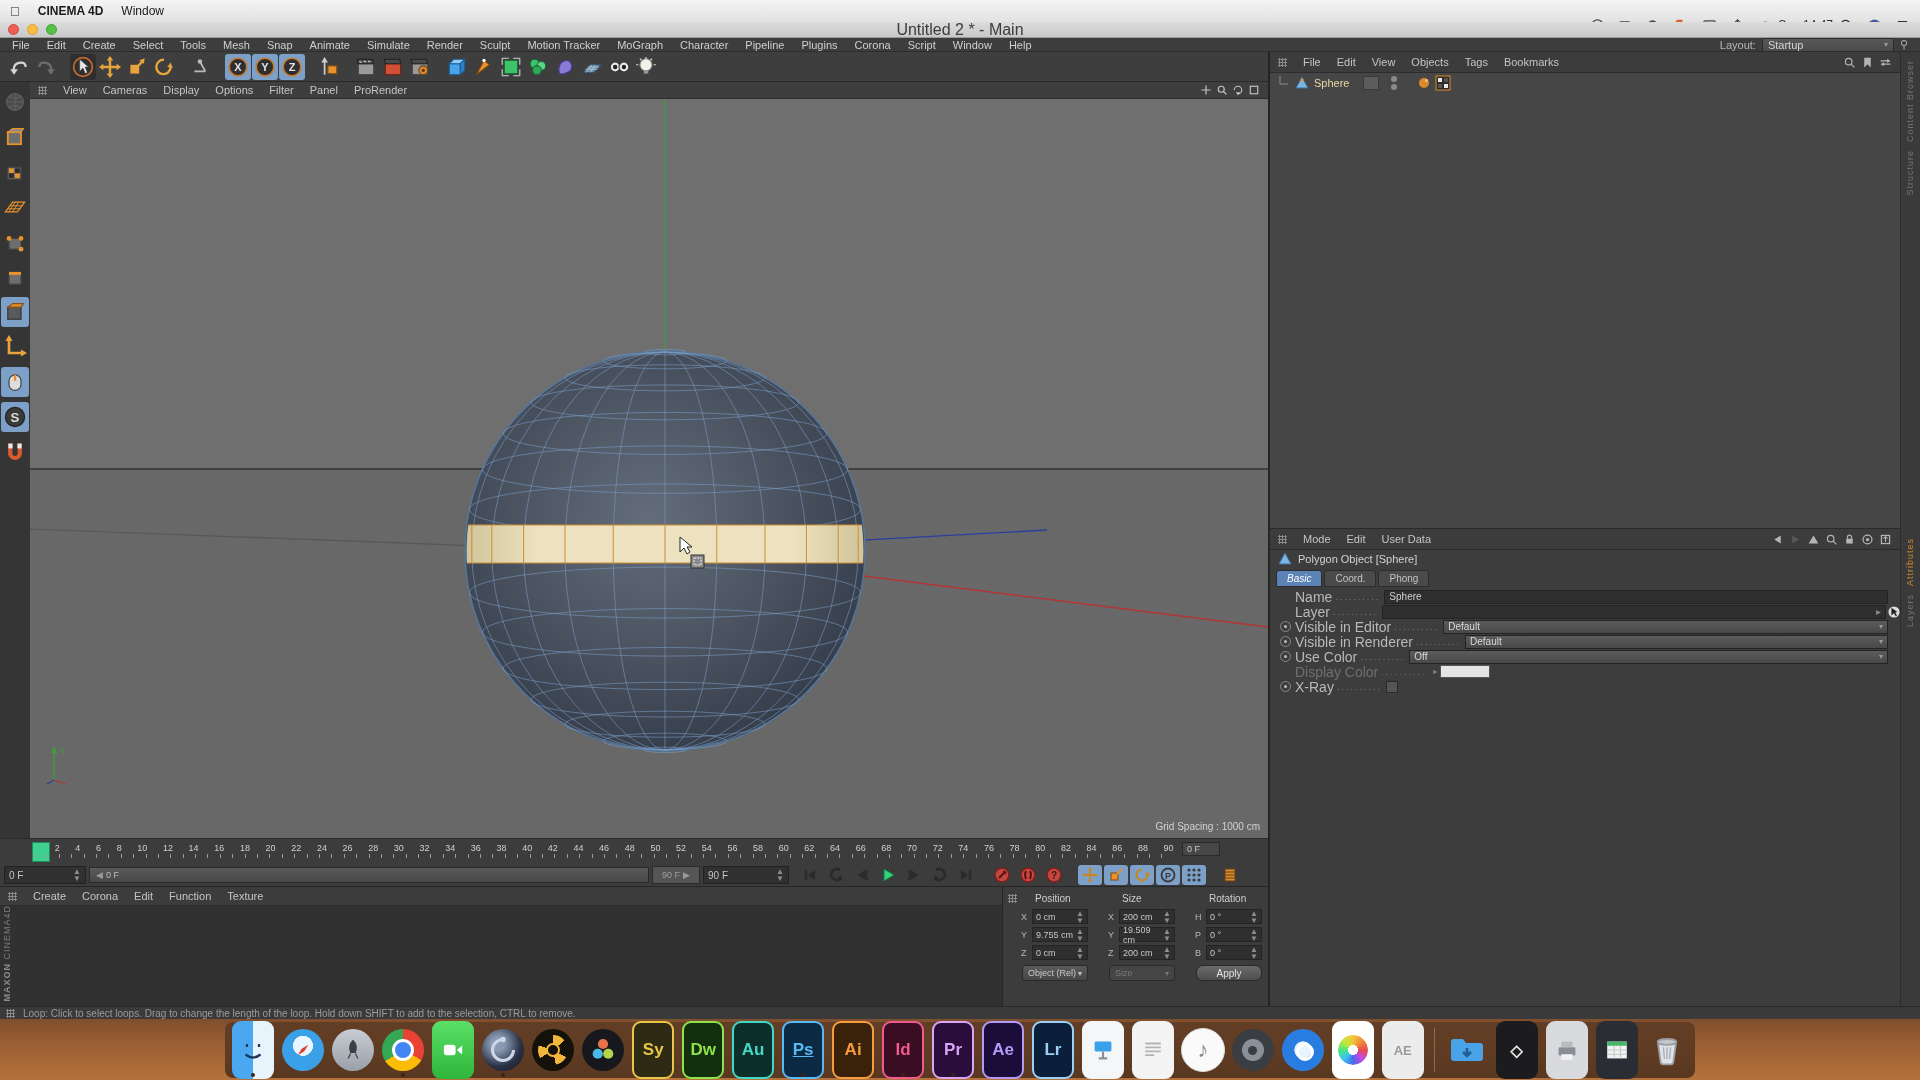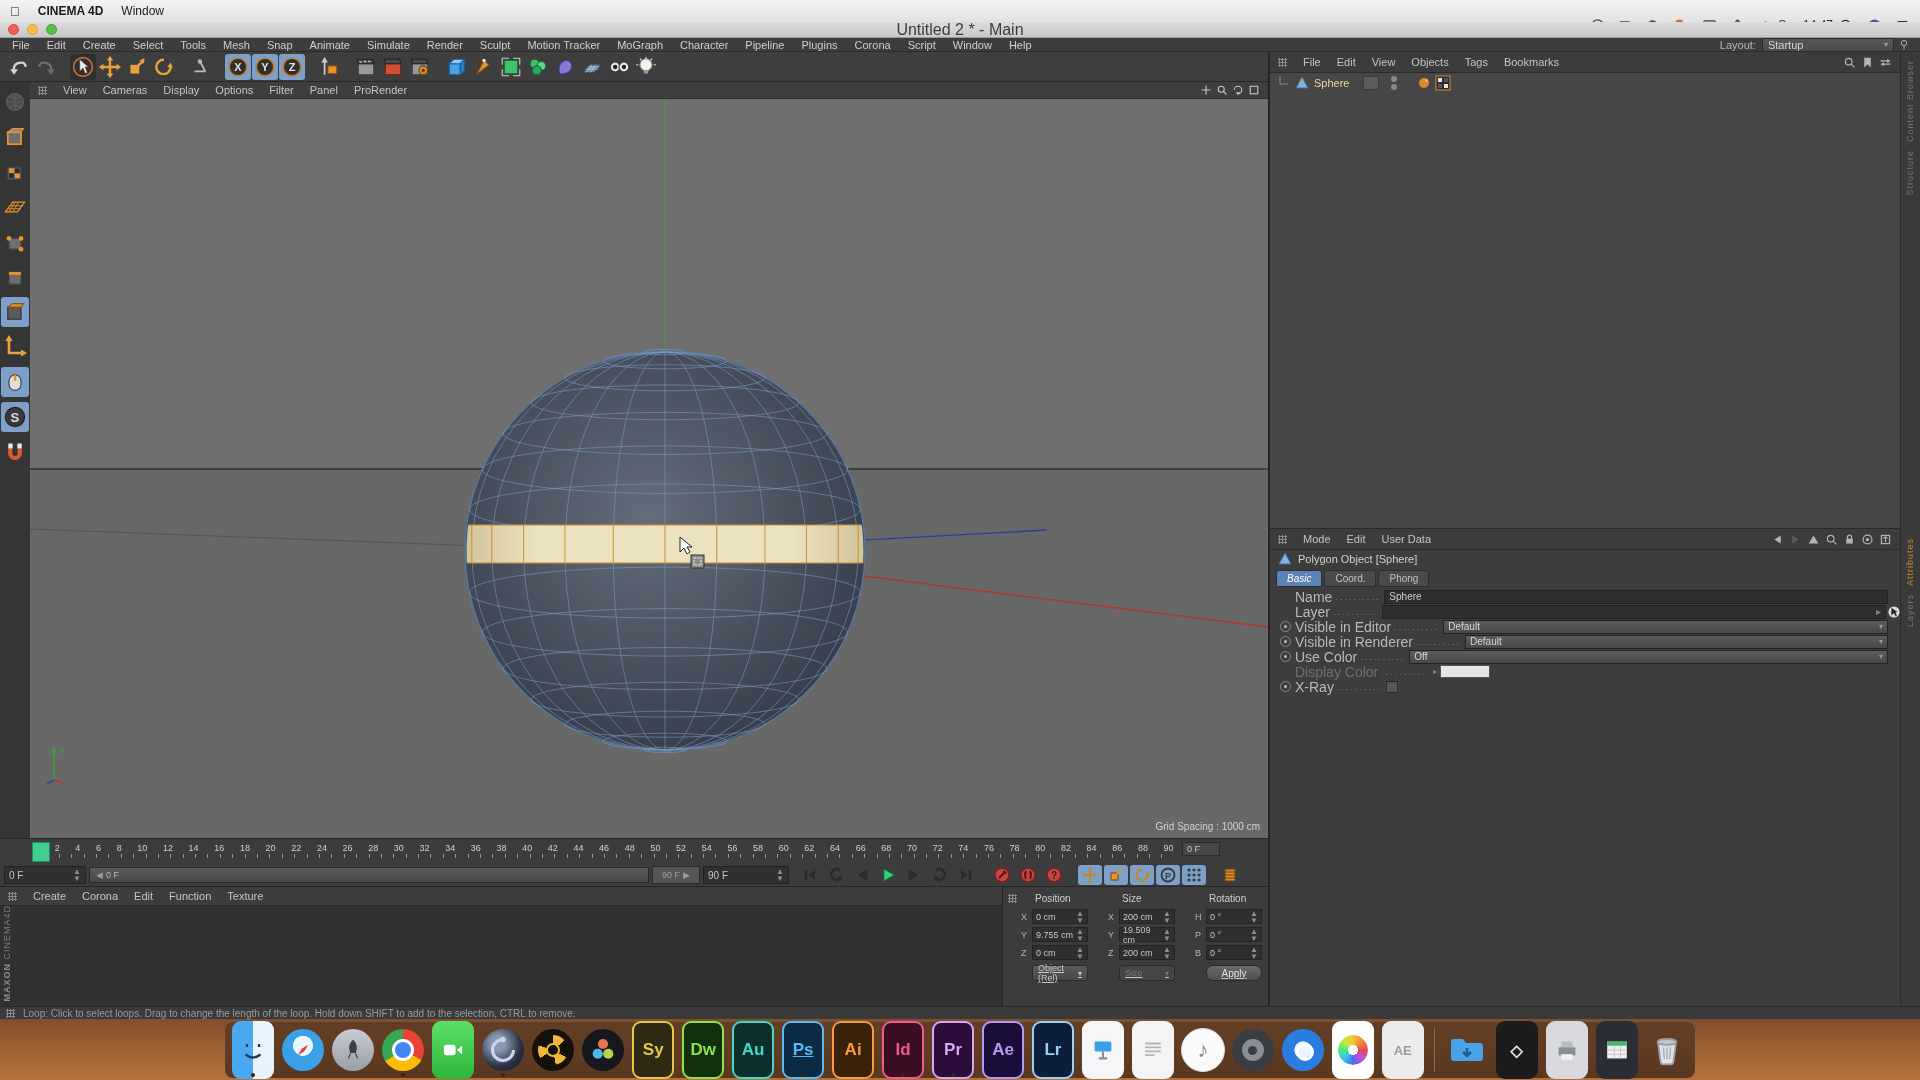--- a/index.html
+++ b/index.html
@@ -77,21 +77,21 @@
   
   #coords{left:1002px;top:886px;width:266px;height:120px;background:#3c3c3c;border-top:1px solid #262626;
     border-left:1px solid #262626;box-sizing:border-box;padding:4px 6px;}
   #coords .cols{display:flex;gap:20px;}
   .ccol{flex:1;}
   .chead{color:#cfcfcf;font-size:10px;margin:2px 0 5px 14px;}
   .crow{display:flex;align-items:center;gap:3px;margin-bottom:3px;}
   .crow .axl{width:8px;color:#b5b5b5;font-size:9px;}
   .cfield{flex:1;height:13px;background:#2f2f2f;border:1px solid #242424;color:#c8c8c8;font-size:9px;
     display:flex;align-items:center;justify-content:space-between;padding:0 3px;}
-  .cfoot{margin-top:5px;margin-left:11px;text-decoration:underline;}
+  .cfoot{margin-top:5px;margin-left:1px;}
   .cselect{height:14px;background:linear-gradient(#5a5a5a,#474747);border:1px solid #2a2a2a;border-radius:3px;
     color:#c8c8c8;font-size:9px;display:flex;align-items:center;justify-content:space-between;padding:0 5px;}
   .cselect.disabled{color:#7b7b7b;background:#454545;}
   .apply-btn{height:14px;background:linear-gradient(#6a6a6a,#4e4e4e);border:1px solid #2a2a2a;border-radius:7px;
     color:#e0e0e0;font-size:10px;display:flex;align-items:center;justify-content:center;}
   
   #status-bar{left:0;top:1006px;width:1920px;height:13px;background:#3a3a3a;border-top:1px solid #282828;
     display:flex;align-items:center;gap:8px;padding:0 6px;box-sizing:border-box;color:#9b9b9b;font-size:10px;}
   
   #right-panel{left:1268px;top:52px;width:632px;height:954px;background:#3d3d3d;border-left:2px solid #252525;box-sizing:border-box;}

